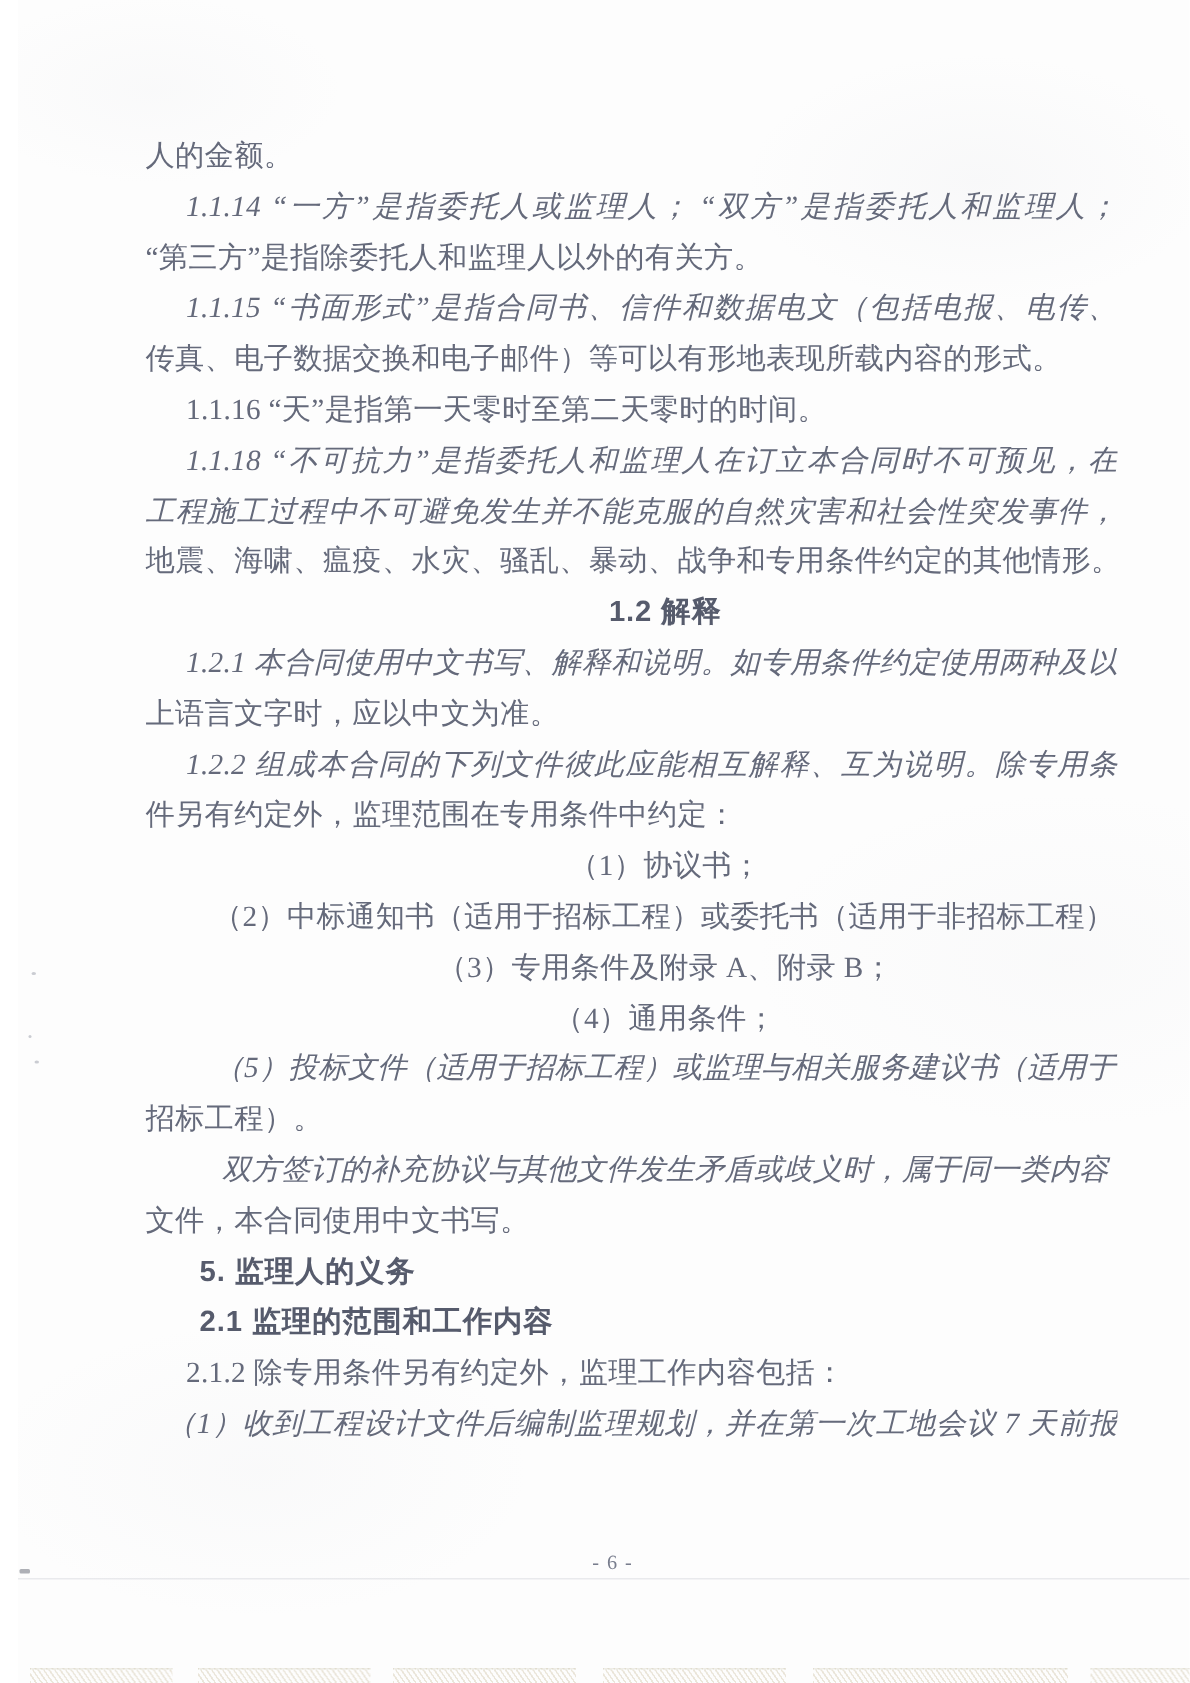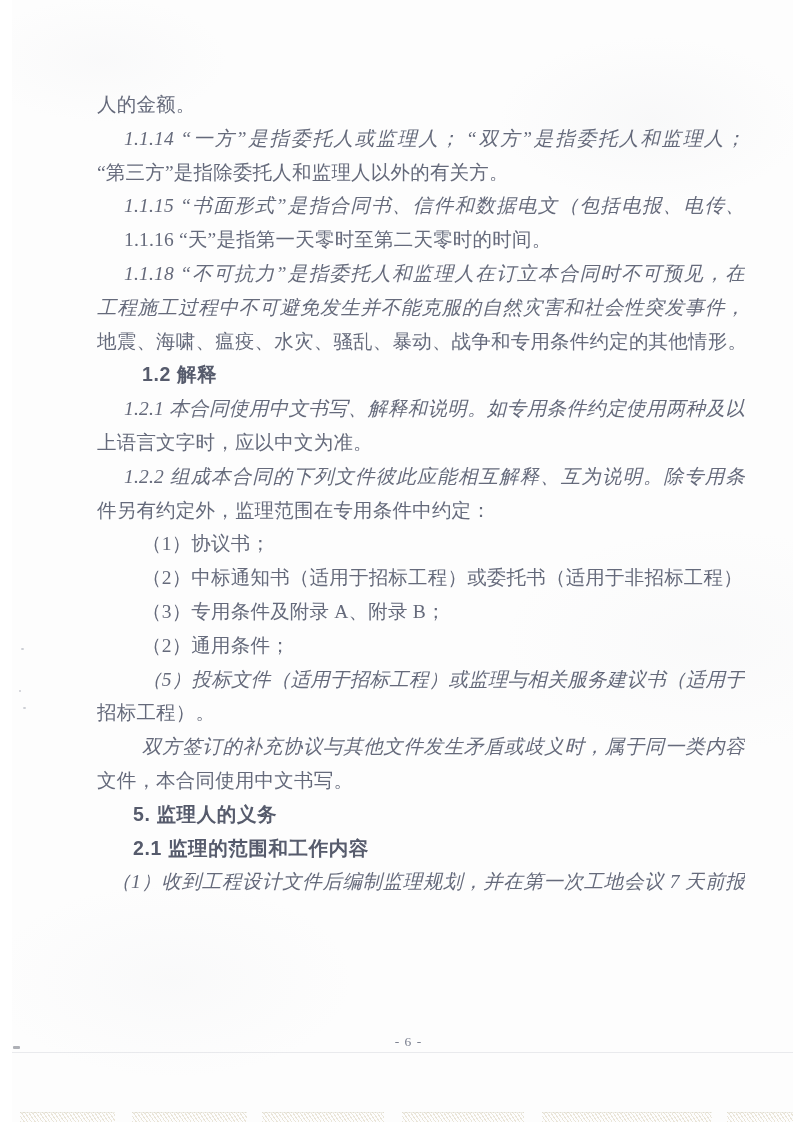--- a/index.html
+++ b/index.html
@@ -44,21 +44,21 @@
     text-justify: inter-character;
     font-style: italic;
   }
   .bold {
     font-weight: bold;
     color: #565b6c;
     font-family: "Liberation Sans", "DejaVu Sans", sans-serif;
     letter-spacing: 0.6px;
   }
   .i1 { padding-left: 27px; }   
-  .i2 { padding-left: 45px; }   
+  .i2 { padding-left: 45px; text-align: center; }   
   .i3 { padding-left: 36px; }   
   .i4 { padding-left: 14px; }   
   .page-number {
     position: absolute;
     left: 0;
     top: 1034px;
     width: 793px;
     text-align: center;
     font-size: 13.5px;
     letter-spacing: 1px;
@@ -107,39 +107,41 @@
 </head>
 <body>
 
 <div class="scan-page">
 
   <main class="doc">
     <p class="line">人的金额。</p>
     <p class="line i1 full">1.1.14 “一方”是指委托人或监理人； “双方”是指委托人和监理人；</p>
     <p class="line">“第三方”是指除委托人和监理人以外的有关方。</p>
     <p class="line i1 full">1.1.15 “书面形式”是指合同书、信件和数据电文（包括电报、电传、</p>
+    <p class="line">传真、电子数据交换和电子邮件）等可以有形地表现所载内容的形式。</p>
     <p class="line i1">1.1.16 “天”是指第一天零时至第二天零时的时间。</p>
     <p class="line i1 full">1.1.18 “不可抗力”是指委托人和监理人在订立本合同时不可预见，在</p>
     <p class="line full">工程施工过程中不可避免发生并不能克服的自然灾害和社会性突发事件，如</p>
     <p class="line">地震、海啸、瘟疫、水灾、骚乱、暴动、战争和专用条件约定的其他情形。</p>
     <p class="line i2 bold">1.2 解释</p>
     <p class="line i1 full">1.2.1 本合同使用中文书写、解释和说明。如专用条件约定使用两种及以</p>
     <p class="line">上语言文字时，应以中文为准。</p>
     <p class="line i1 full">1.2.2 组成本合同的下列文件彼此应能相互解释、互为说明。除专用条</p>
     <p class="line">件另有约定外，监理范围在专用条件中约定：</p>
     <p class="line i2">（1）协议书；</p>
     <p class="line i2">（2）中标通知书（适用于招标工程）或委托书（适用于非招标工程）；</p>
     <p class="line i2">（3）专用条件及附录 A、附录 B；</p>
-    <p class="line i2">（2）通用条件；</p>
+    <p class="line i2">（4）通用条件；</p>
     <p class="line i2 full">（5）投标文件（适用于招标工程）或监理与相关服务建议书（适用于非</p>
     <p class="line">招标工程）。</p>
     <p class="line i2 full">双方签订的补充协议与其他文件发生矛盾或歧义时，属于同一类内容的</p>
     <p class="line">文件，本合同使用中文书写。</p>
     <p class="line i3 bold">5. 监理人的义务</p>
     <p class="line i3 bold">2.1 监理的范围和工作内容</p>
+    <p class="line i1">2.1.2 除专用条件另有约定外，监理工作内容包括：</p>
     <p class="line i4 full">（1）收到工程设计文件后编制监理规划，并在第一次工地会议 7 天前报</p>
   </main>
 
   <div class="page-number">- 6 -</div>
 
   <div class="edge-right"></div>
   <div class="rule-bottom"></div>
   <div class="band-seg seg1"></div>
   <div class="band-seg seg2"></div>
   <div class="band-seg seg3"></div>

